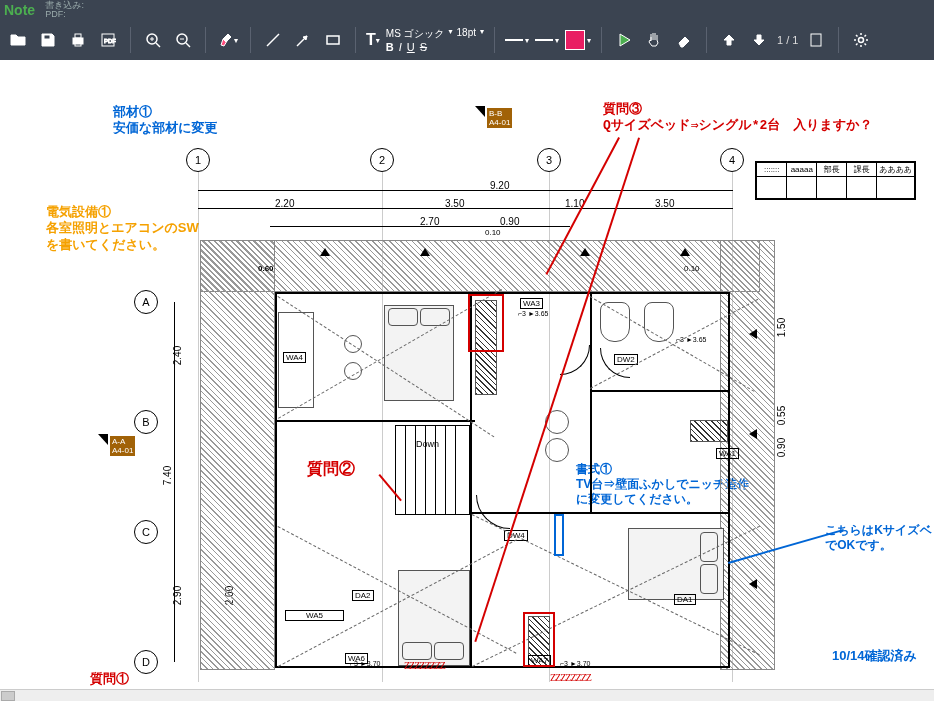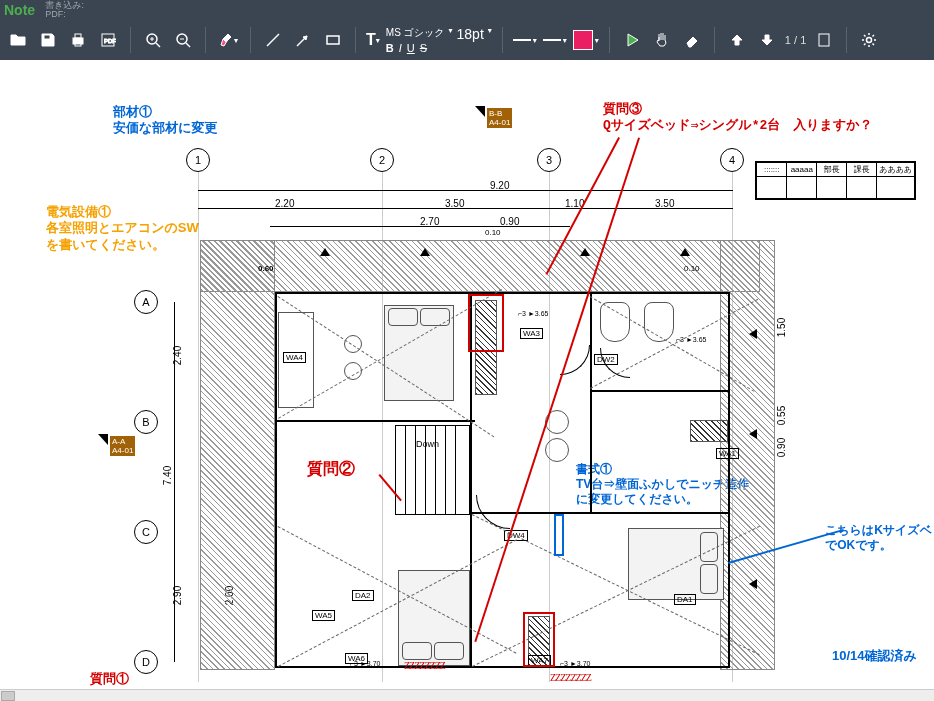--- a/index.html
+++ b/index.html
@@ -8,21 +8,21 @@
 
 .titlebar { height: 20px; background: #3b4451; color: #9aa; font-size: 10px; display: flex; align-items: flex-start; padding-left: 4px; }
 .titlebar .app { color: #4caf50; font-size: 14px; font-weight: bold; margin-right: 10px; align-self: center; }
 .titlebar .meta { display: flex; flex-direction: column; line-height: 9px; padding-top: 1px; font-size: 9px; }
 .toolbar { height: 40px; background: #3b4451; display: flex; align-items: center; padding: 0 6px; gap: 6px; color: #fff; }
 .sep { width: 1px; height: 26px; background: #5a6270; margin: 0 4px; }
 .tbtn { width: 24px; height: 24px; display: flex; align-items: center; justify-content: center; cursor: pointer; font-size: 14px; }
 .tbtn svg { fill: #fff; stroke: #fff; }
 .font-sel { display: flex; align-items: center; gap: 4px; font-size: 10px; }
 .font-name { font-size: 10px; }
-.font-size { font-size: 14px; }
+.font-size { font-size: 10px; }
 .biud { display: flex; gap: 5px; font-size: 11px; }
 .biud span { cursor: pointer; }
 .swatch { width: 20px; height: 20px; background: #e91e63; border: 1px solid #fff; }
 .page-ind { font-size: 11px; color: #ddd; }
 
 
 .canvas { position: relative; width: 934px; height: 641px; background: #fff; }
 .annot { position: absolute; font-size: 13px; font-weight: bold; line-height: 1.25; white-space: pre; }
 .blue { color: #0066d6; }
 .red { color: #d40000; font-family: Liberation Mono, monospace; }
@@ -326,27 +326,27 @@
 
     <div class="furn" style="left:355px;top:170px;width:22px;height:95px;background:repeating-linear-gradient(45deg,#333 0,#333 1px,transparent 1px,transparent 4px);"></div>
     <div class="furn" style="left:408px;top:486px;width:22px;height:50px;background:repeating-linear-gradient(45deg,#333 0,#333 1px,transparent 1px,transparent 4px);"></div>
     <div class="furn" style="left:570px;top:290px;width:38px;height:22px;background:repeating-linear-gradient(45deg,#333 0,#333 1px,transparent 1px,transparent 4px);"></div>
 
     <div class="furn" style="left:480px;top:172px;width:30px;height:40px;border-radius:8px 8px 14px 14px;"></div>
     <div class="furn" style="left:524px;top:172px;width:30px;height:40px;border-radius:8px 8px 14px 14px;"></div>
     <div class="furn" style="left:425px;top:280px;width:24px;height:24px;border-radius:50%"></div>
     <div class="furn" style="left:425px;top:308px;width:24px;height:24px;border-radius:50%"></div>
 
-    <div class="small-txt" style="left:400px;top:168px;border:1px solid #000;padding:0 2px;margin-top:30px;">WA3</div>
+    <div class="small-txt" style="left:400px;top:168px;border:1px solid #000;padding:0 2px;">WA3</div>
     <div class="small-txt" style="left:163px;top:222px;border:1px solid #000;padding:0 2px;">WA4</div>
-    <div class="small-txt" style="left:165px;top:480px;border:1px solid #000;padding:0 2px;margin-left:27px;">WA5</div>
+    <div class="small-txt" style="left:165px;top:480px;border:1px solid #000;padding:0 20px;">WA5</div>
     <div class="small-txt" style="left:225px;top:523px;border:1px solid #000;padding:0 2px;">WA6</div>
     <div class="small-txt" style="left:408px;top:525px;border:1px solid #000;padding:0 2px;">WA7</div>
     <div class="small-txt" style="left:596px;top:318px;border:1px solid #000;padding:0 2px;">WA1</div>
-    <div class="small-txt" style="left:474px;top:224px;border:1px solid #000;padding:0 2px;">DW2</div>
+    <div class="small-txt" style="left:494px;top:224px;border:1px solid #000;padding:0 2px;">DW2</div>
     <div class="small-txt" style="left:384px;top:400px;border:1px solid #000;padding:0 2px;">DW4</div>
     <div class="small-txt" style="left:554px;top:464px;border:1px solid #000;padding:0 2px;">DA1</div>
     <div class="small-txt" style="left:232px;top:460px;border:1px solid #000;padding:0 2px;">DA2</div>
     <div class="small-txt" style="left:398px;top:180px;font-size:7px">⌐3  ►3.65</div>
     <div class="small-txt" style="left:556px;top:206px;font-size:7px">⌐3  ►3.65</div>
     <div class="small-txt" style="left:230px;top:530px;font-size:7px">⌐3  ►3.70</div>
     <div class="small-txt" style="left:440px;top:530px;font-size:7px">⌐3  ►3.70</div>
     <div class="small-txt" style="left:138px;top:134px;font-weight:bold;">0.60</div>
     <div class="small-txt" style="left:365px;top:98px;">0.10</div>
     <div class="small-txt" style="left:564px;top:134px;">0.10</div>

